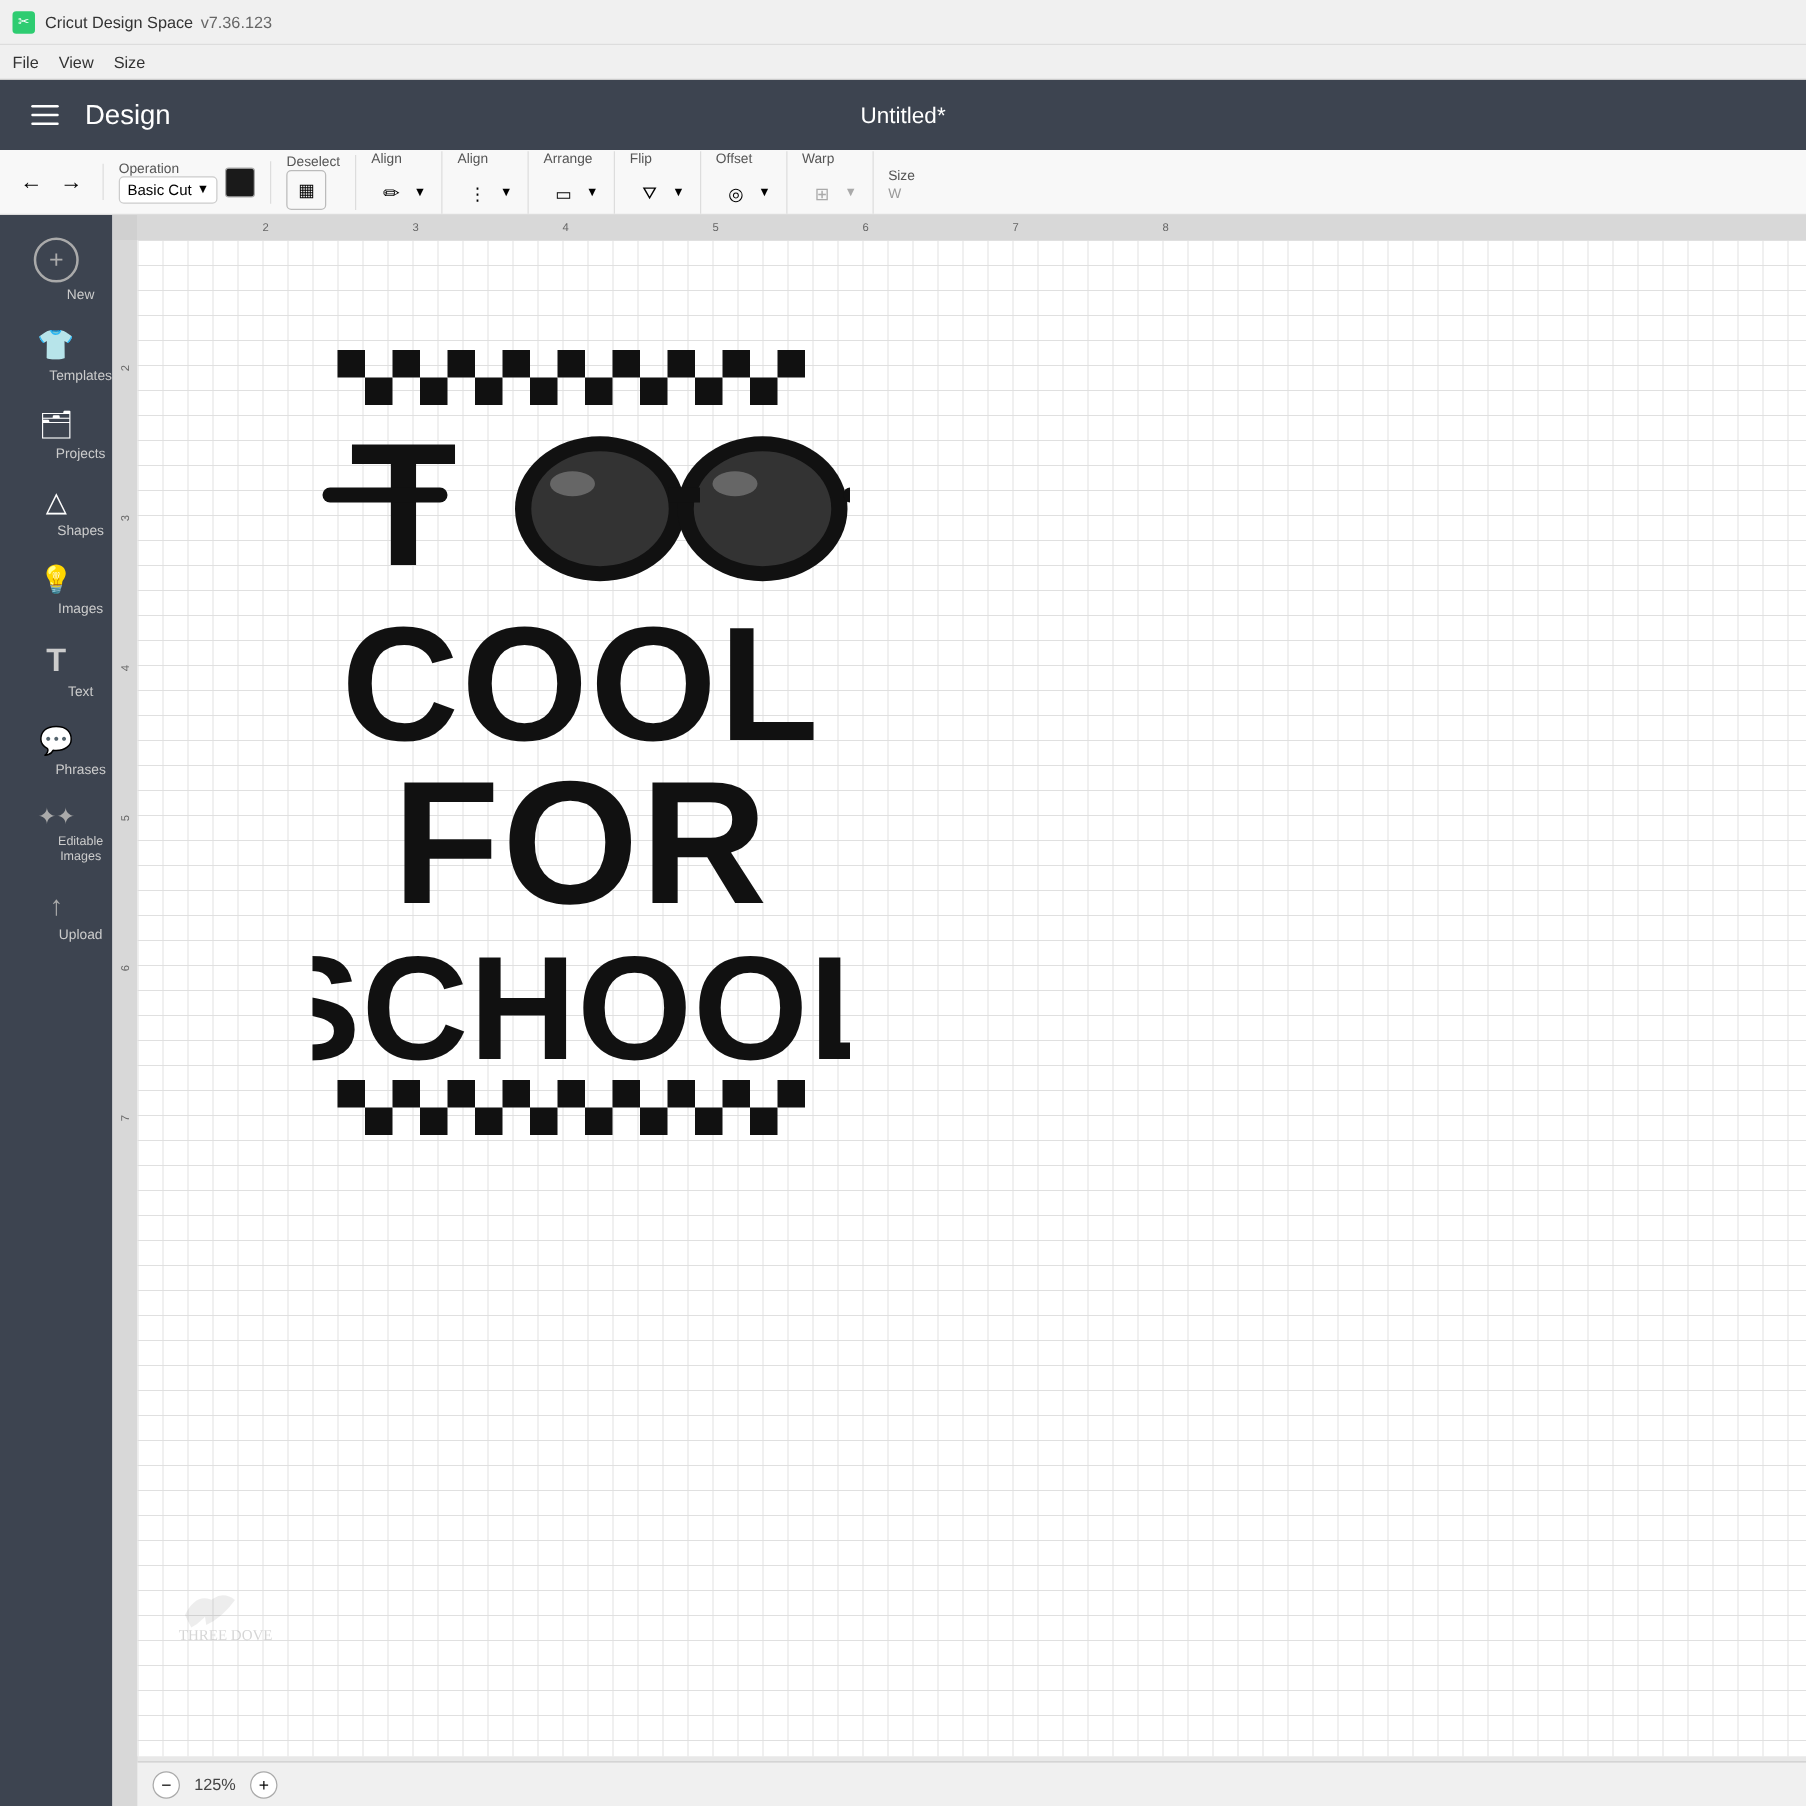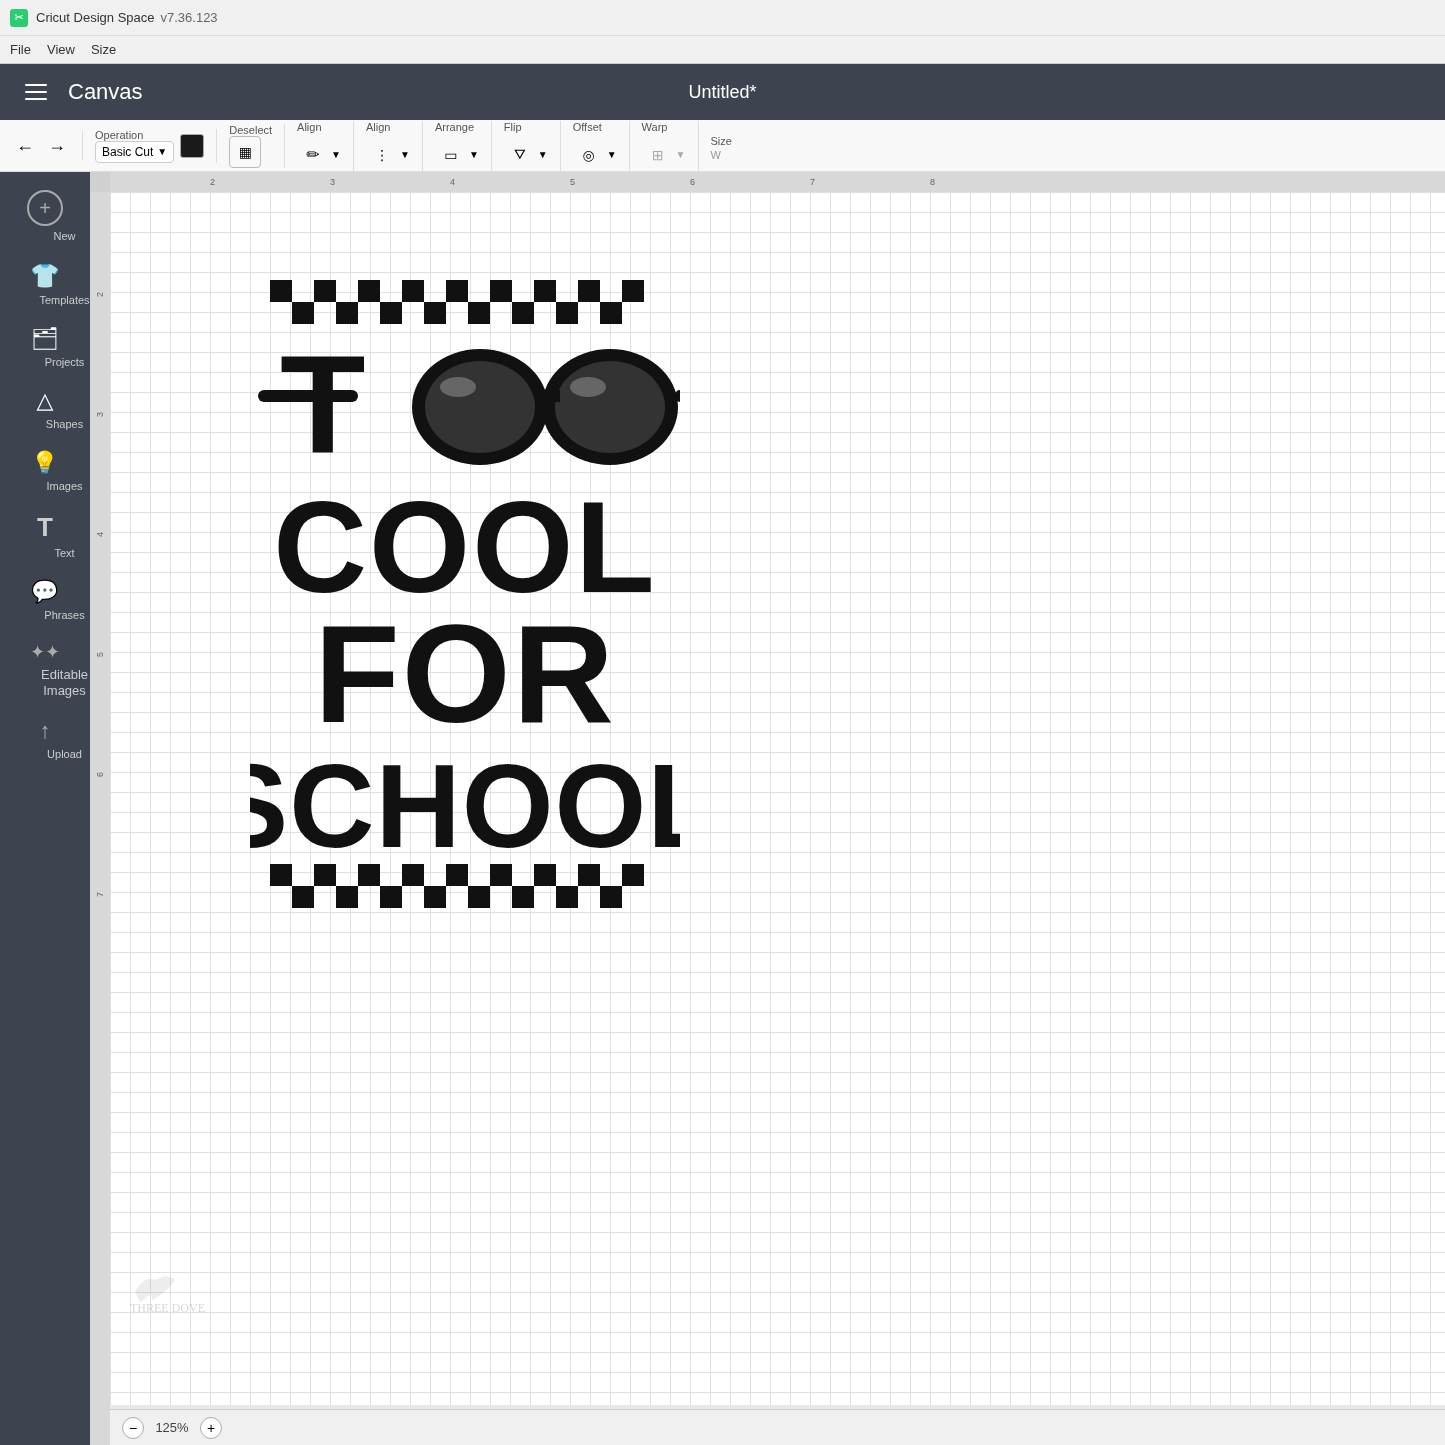--- a/index.html
+++ b/index.html
@@ -247,20 +247,21 @@
     }
 
     
     .watermark {
       position: absolute;
       bottom: 50px;
       left: 30px;
       opacity: 0.15;
       font-size: 12px;
       color: #333;
+      padding-left: 13px;
     }
 
     
     .toolbar-top {
       display: flex; align-items: flex-start; flex-direction: column;
       font-size: 11px;
     }
     .arrow-combo {
       display: flex; align-items: center; gap: 2px; margin-top: 6px;
     }
@@ -279,21 +280,21 @@
   <span class="menu-item">View</span>
   <span class="menu-item">Size</span>
 </div>
 
 <div class="main-header" style="position:relative;">
   <div class="hamburger-btn">
     <span></span>
       <span></span>
       <span></span>
   </div>
-  <span class="header-title">Canvas</span>
+  <span class="header-title">Design</span>
   <span class="header-doc-title">Untitled*</span>
 </div>
 
 <div class="toolbar">
 
   <div class="toolbar-section">
     <button class="toolbar-btn" style="font-size:18px;">←</button>
     <button class="toolbar-btn" style="font-size:18px;">→</button>
   </div>
 
@@ -415,21 +416,21 @@
       <span class="label">Text</span>
     </div>
 
     <div class="sidebar-item">
       <div class="icon" style="font-size:22px;">💬</div>
       <span class="label">Phrases</span>
     </div>
 
     <div class="sidebar-item">
       <div class="icon" style="font-size:18px;color:#aaa;">✦✦</div>
-      <span class="label" style="font-size:13px;line-height:1.2;">Editable Images</span>
+      <span class="label" style="font-size:10px;line-height:1.2;">Editable Images</span>
     </div>
 
     <div class="sidebar-item">
       <div class="icon" style="font-size:22px;color:#aaa;">↑</div>
       <span class="label">Upload</span>
     </div>
   </div>
 
   <div class="canvas-area">
 

